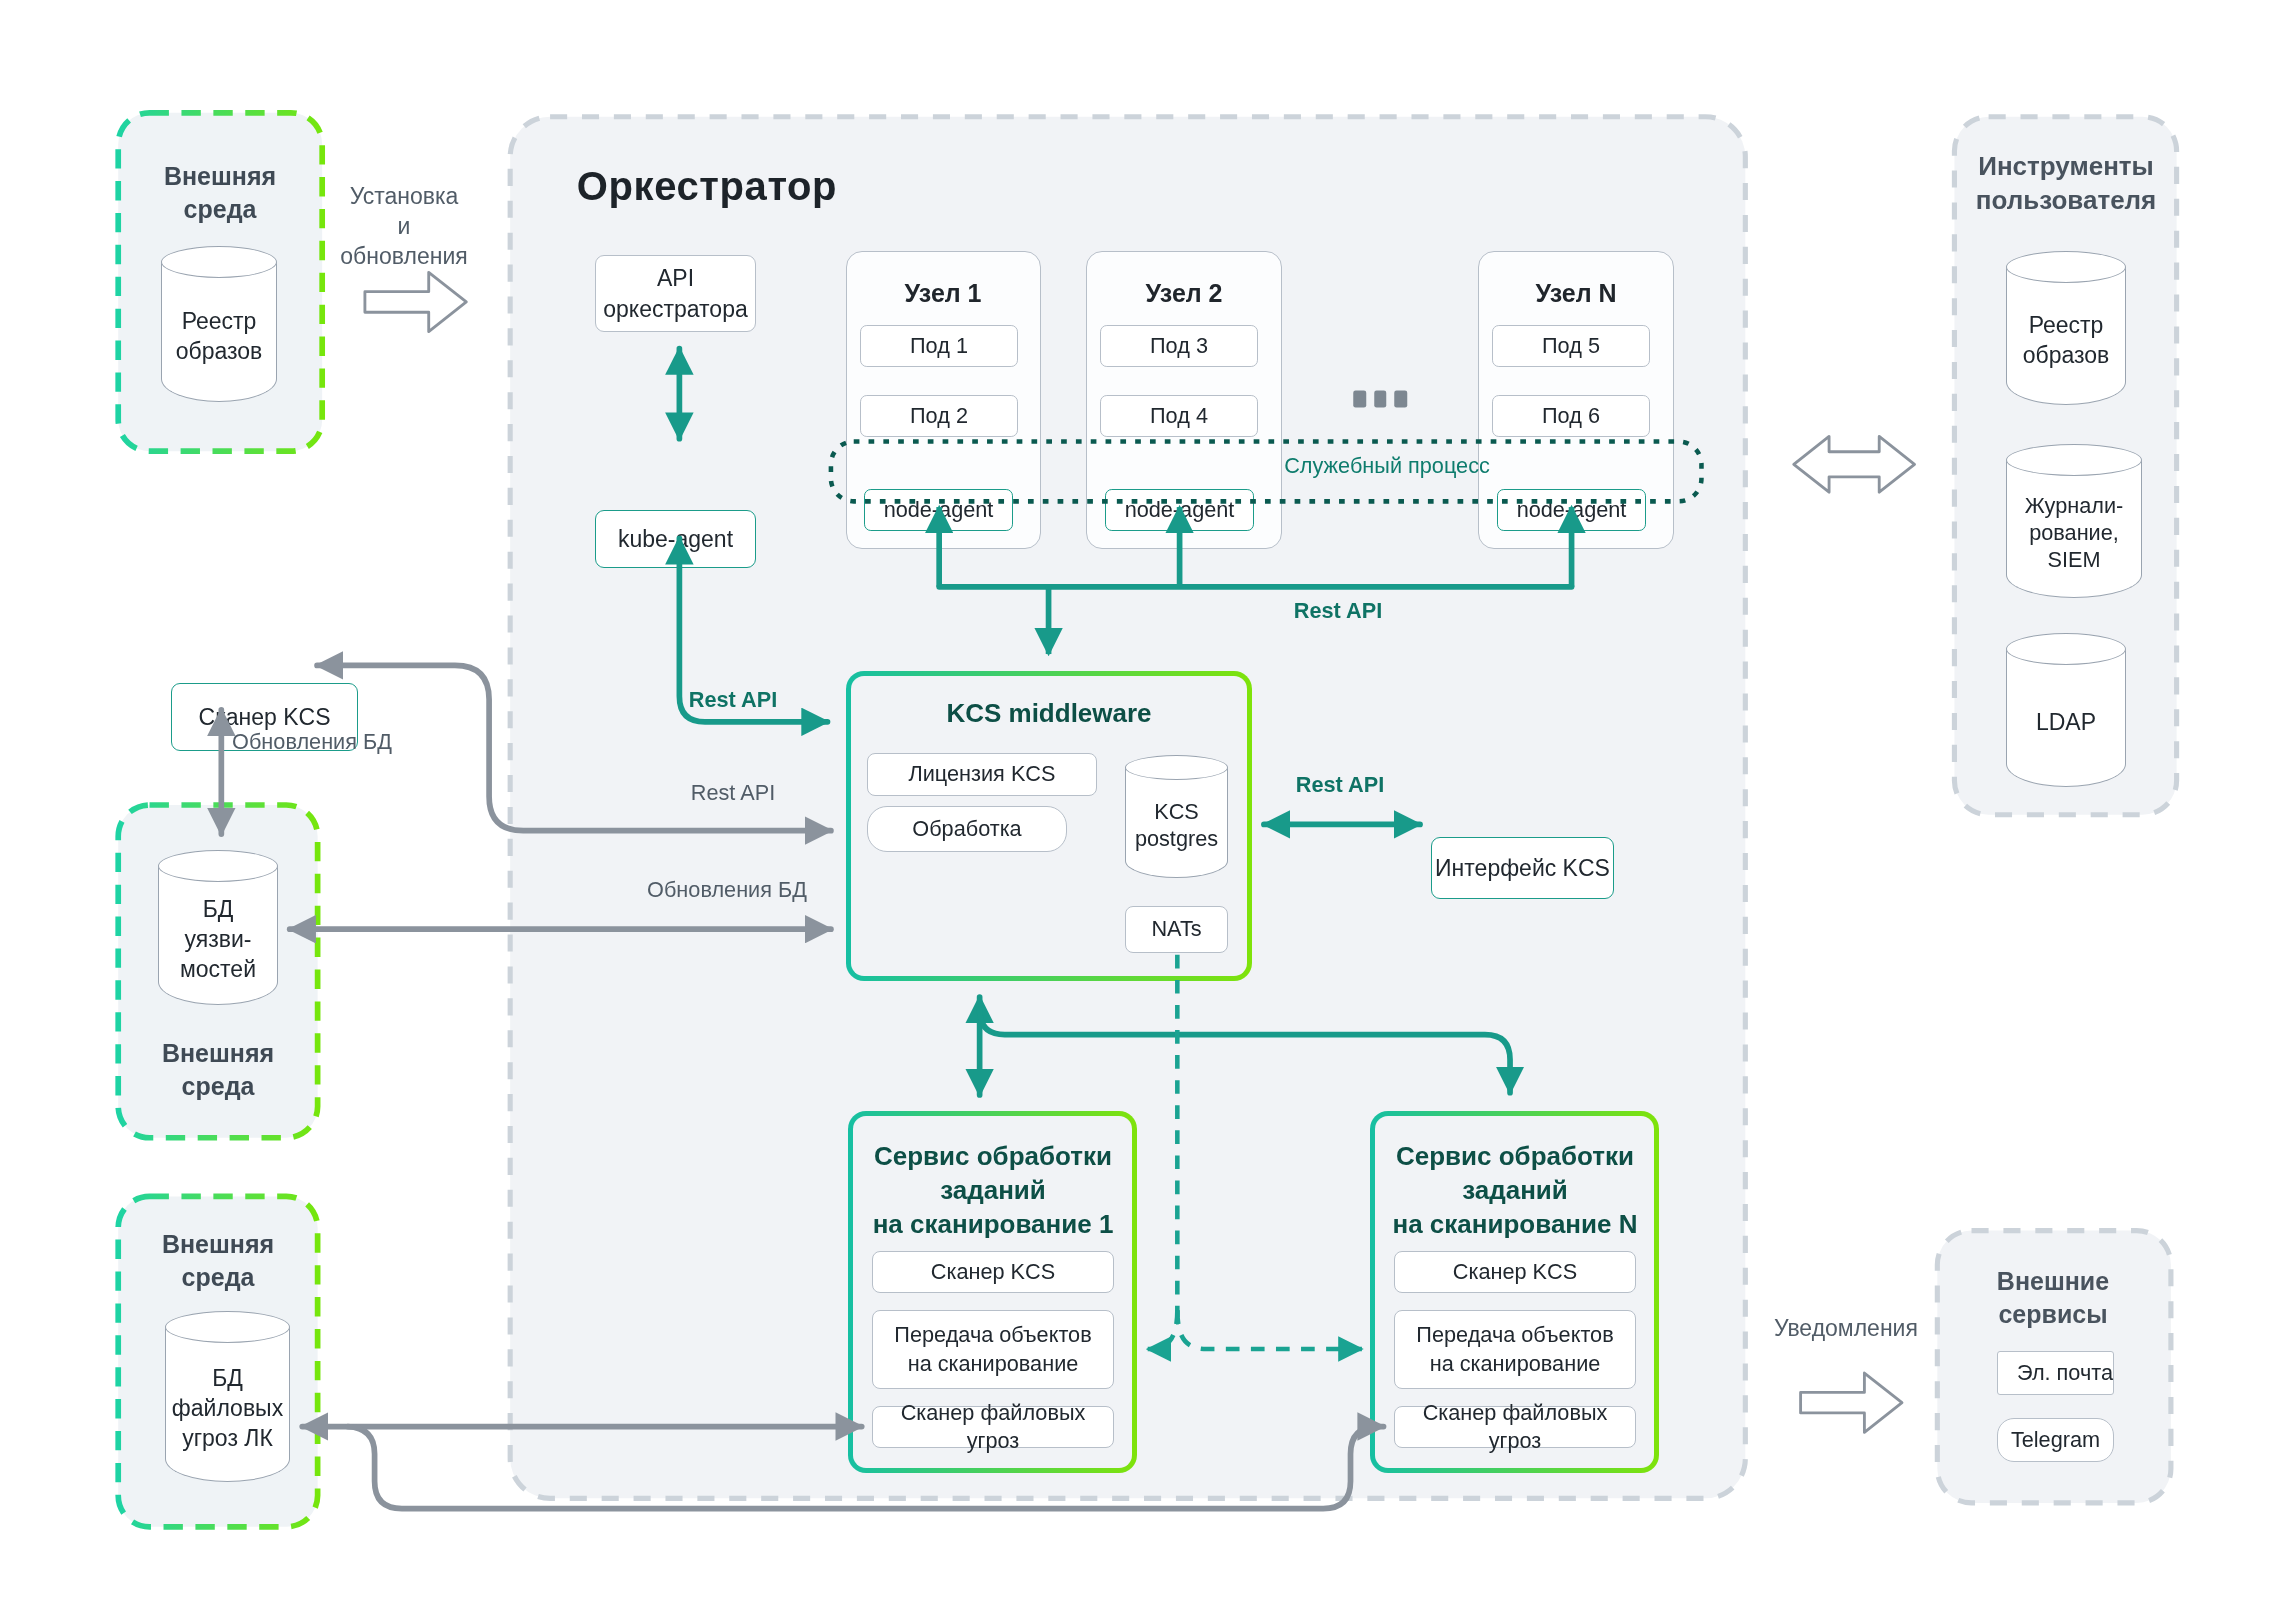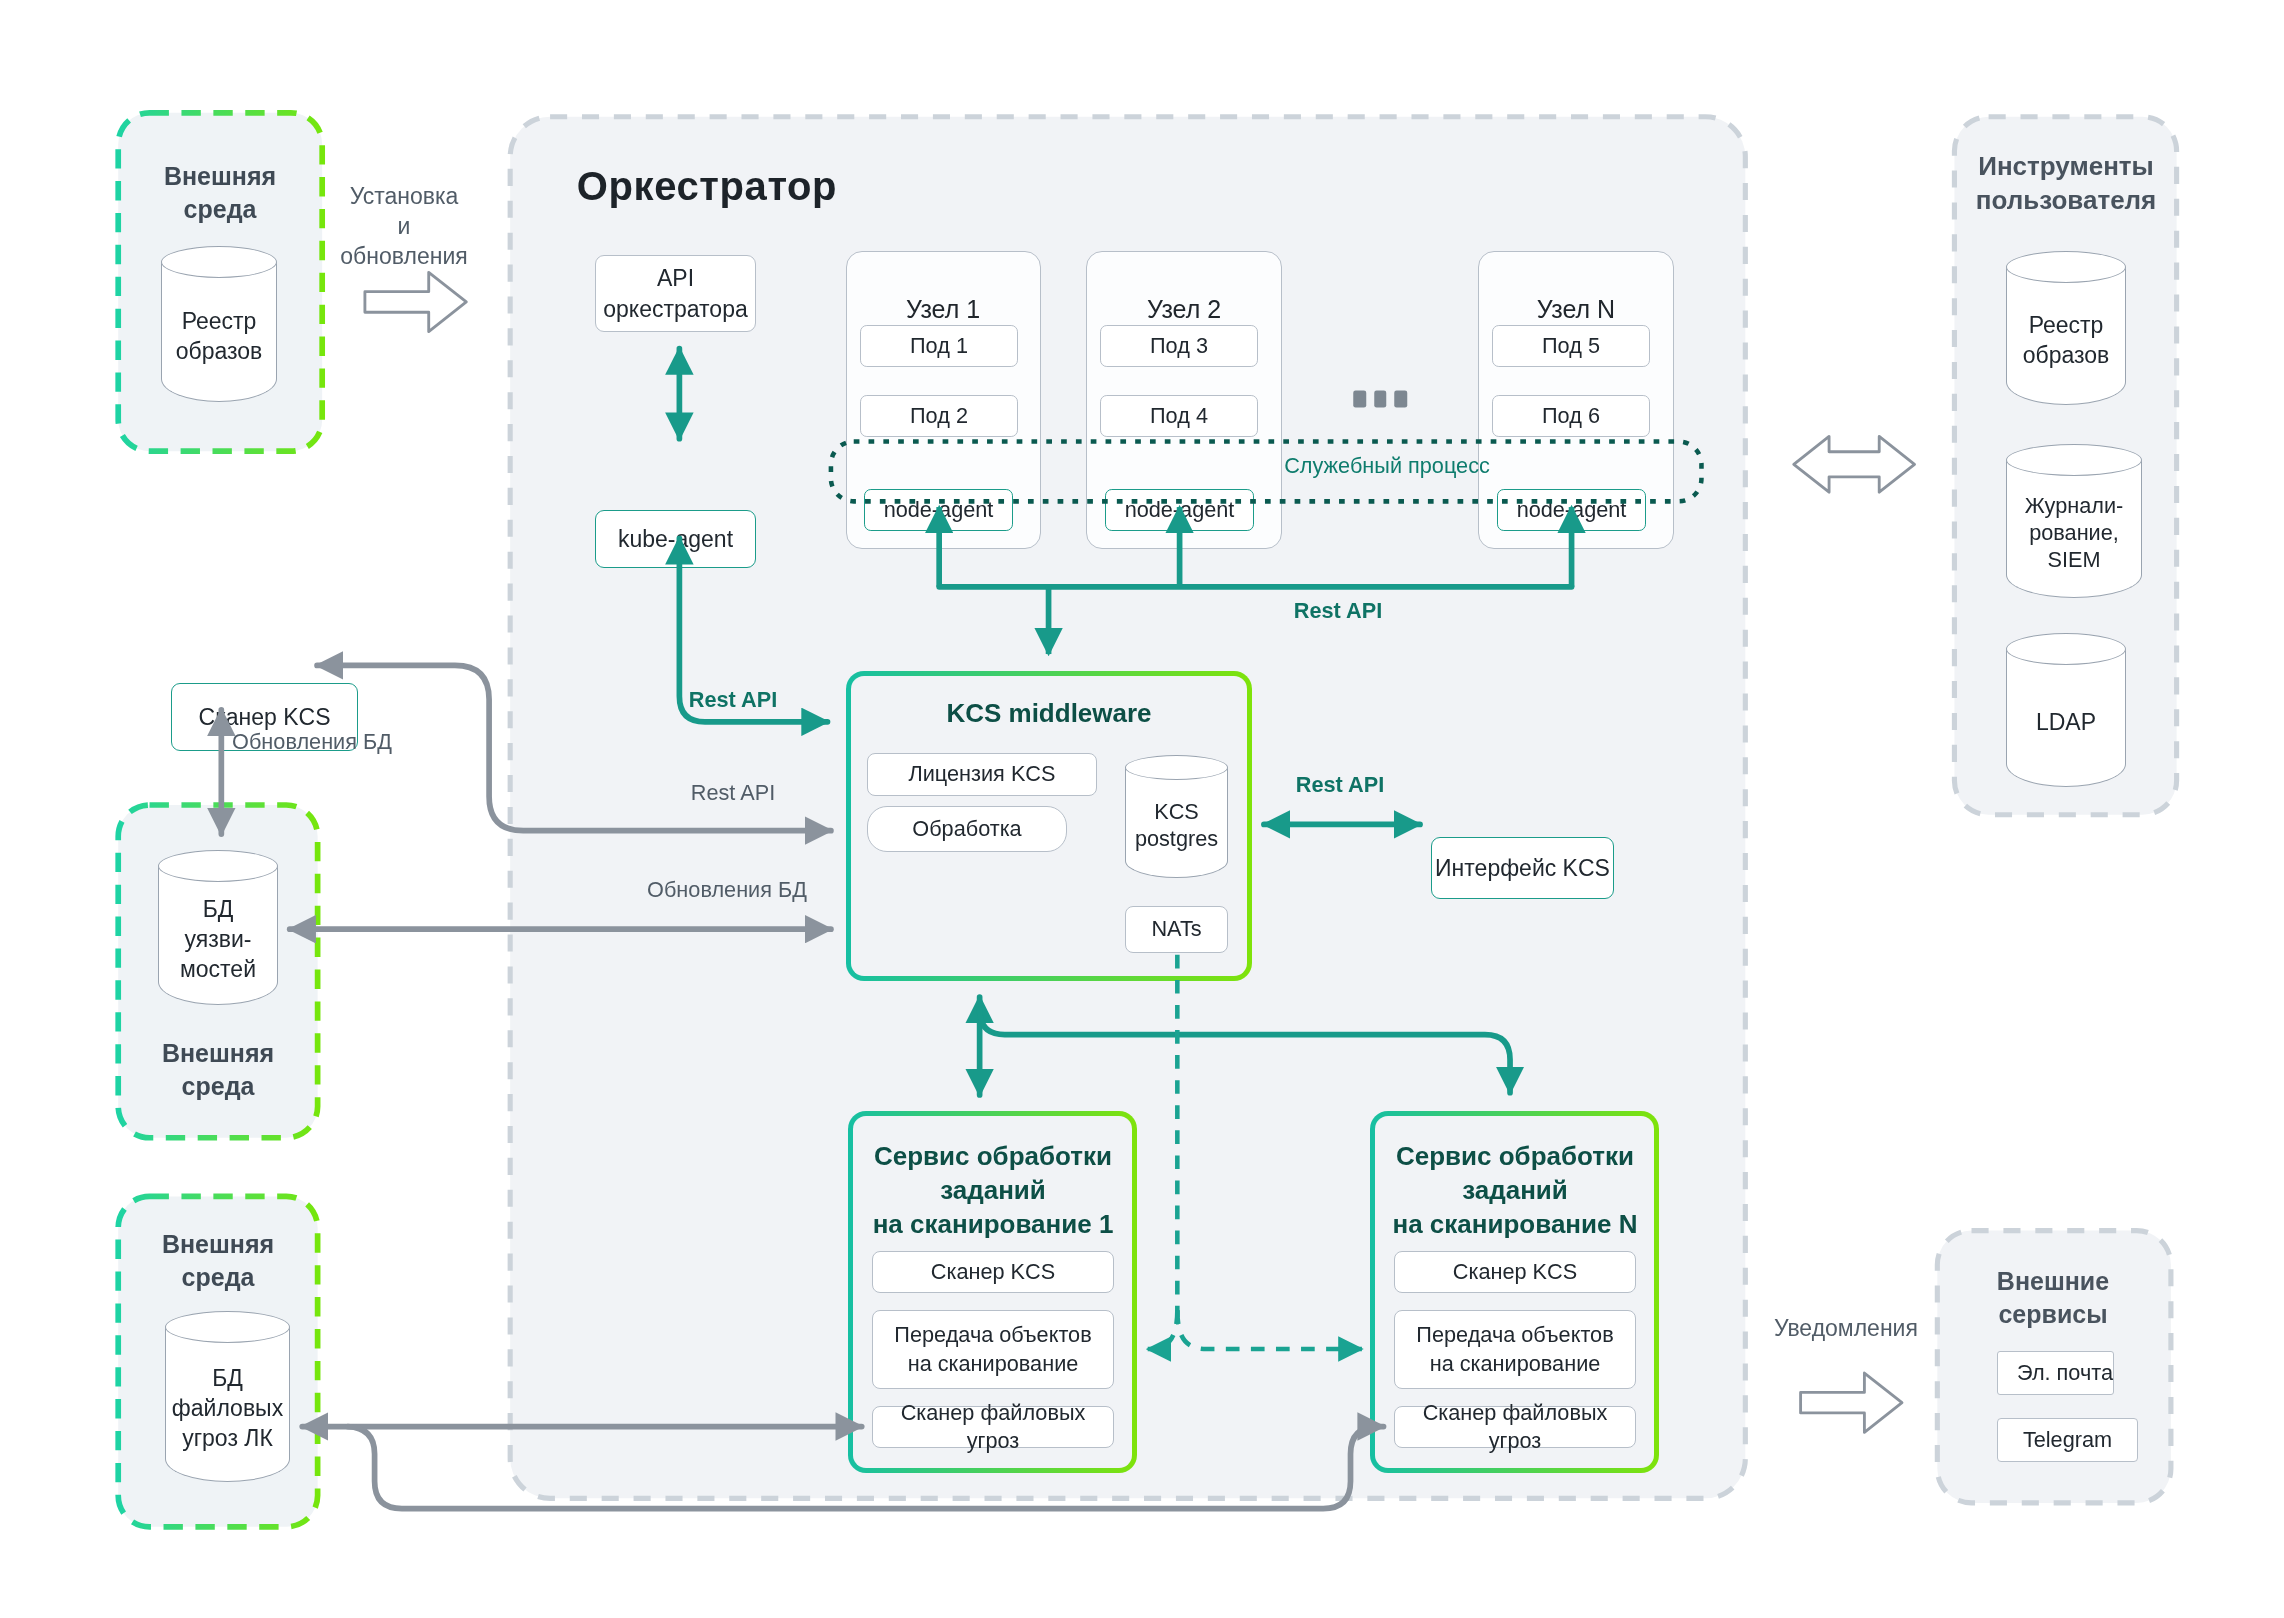--- a/index.html
+++ b/index.html
@@ -14,21 +14,21 @@
        text-align:center;font-size:23px;line-height:31px;color:#21282f;box-sizing:border-box;}
   .box.teal{border-color:#1b9c8a;margin-top:44px;}
   .box.small{font-size:21.7px;line-height:28.5px;}
   .nodebox{position:absolute;background:#fcfdfe;border:1.7px solid #b7bfc9;border-radius:16px;box-sizing:border-box;}
   .grad{position:absolute;border:5.1px solid transparent;border-radius:18px;box-sizing:border-box;
         background:linear-gradient(#f1f3f6,#f1f3f6) padding-box,linear-gradient(90deg,#16bfa3,#7fe30a) border-box;}
 
   .lbl{position:absolute;transform:translate(-50%,-50%);text-align:center;white-space:nowrap;}.t-gray{color:#515c67}.t-teal{color:#0f7365;font-weight:700}
   .t-head{color:#49535e;font-weight:700}
   .title-xl{font-size:40px;font-weight:700;color:#1d2329;letter-spacing:0.6px;}
-  .title-node{font-size:25px;font-weight:400;color:#20262c;margin-top:16px;}
+  .title-node{font-size:25px;font-weight:700;color:#20262c;}
   .title-env{font-size:25px;line-height:33px;font-weight:700;color:#3f4a55;}
   .title-grad{font-size:26px;line-height:34px;font-weight:700;color:#0d4f46;}
   .lab38{font-size:21.7px;}.lab40{font-size:23px;line-height:30px;}
 
   .cyl{position:absolute;}
   .cyl .ctop{position:absolute;left:0;right:0;top:0;height:32px;border:1.7px solid #9aa4b0;
              border-radius:50%;background:#fff;box-sizing:border-box;z-index:2;}
   .cyl .cbod{position:absolute;left:0;right:0;top:16px;bottom:0;background:#fff;box-sizing:border-box;
              border:1.7px solid #9aa4b0;border-top:none;border-radius:0 0 50% 50%/0 0 23px 23px;z-index:1;}
   .cyl .ctxt{position:absolute;left:0;right:0;top:32px;bottom:9px;z-index:3;display:flex;
@@ -264,21 +264,21 @@
     </div>
 
     <div class="lbl lab40 t-gray" style="left:1846px;top:1328px;">Уведомления</div>
     <div class="lbl t-head" style="left:2053px;top:1298px;font-size:25px;line-height:33px;">
       <div>Внешние</div>
         <div>сервисы</div>
     </div>
     <div class="box small" style="left:1997px;top:1351px;width:117px;height:44px;border-radius:3px;align-items:flex-end;">
         <span>Эл. почта</span>
       </div>
-    <div class="box small" style="left:1997px;top:1418px;width:141px;height:44px;border-radius:4px;">
+    <div class="box small" style="left:1997px;top:1418px;width:117px;height:44px;border-radius:17px;">
         <span>Telegram</span>
       </div>
   </div>
 
   <svg class="layer" id="fg" viewBox="0 0 4008 2840" width="2284" height="1618">
     <defs>
       <marker id="mT" markerWidth="5" markerHeight="5" refX="4.6" refY="2.5" orient="auto-start-reverse" markerUnits="strokeWidth">
         <path d="M0,0 L5,2.5 L0,5 z" fill="#189a8a"></path>
         </marker>
       <marker id="mG" markerWidth="5" markerHeight="5" refX="4.6" refY="2.5" orient="auto-start-reverse" markerUnits="strokeWidth">

